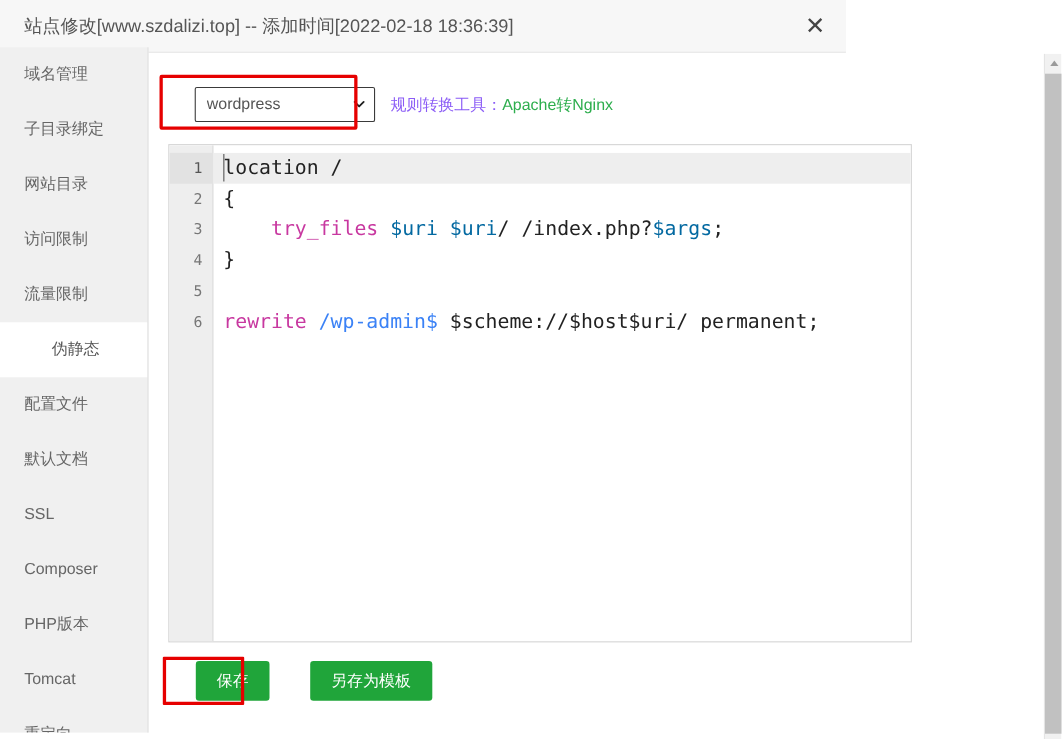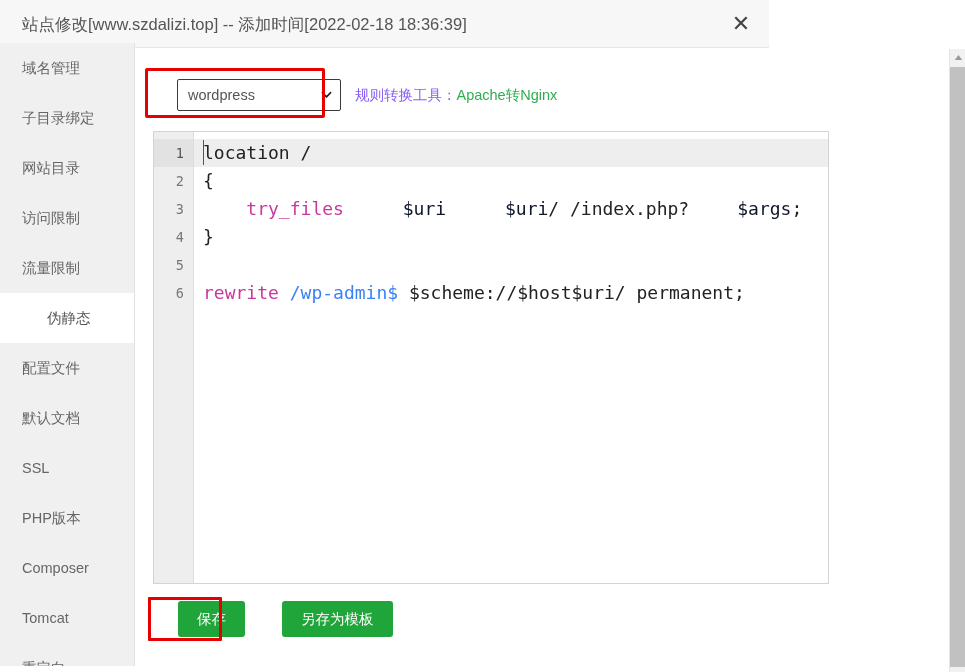--- a/index.html
+++ b/index.html
@@ -182,21 +182,21 @@
   .code .cl {
     height: 28px;
     line-height: 28px;
     padding-left: 9px;
     font-family: "DejaVu Sans Mono", monospace;
     font-size: 18px;
     color: #222222;
     white-space: pre;
   }
   .code .cl.active { background: #eeeeee; }
-  .tok-var  { color: #0f172a; margin-left: 48px; }
+  .tok-var  { color: #0369a1; }
   .tok-fn   { color: #c838a0; }
   .tok-path { color: #3b82f6; }
   .tok-plain{ color: #222222; }
 
   .caret {
     position: absolute;
     left: 9px; top: 8px;
     width: 1px; height: 25px;
     background: #555555;
   }
@@ -273,22 +273,22 @@
   <div class="sidebar">
     <div class="side-item">域名管理</div>
     <div class="side-item">子目录绑定</div>
     <div class="side-item">网站目录</div>
     <div class="side-item">访问限制</div>
     <div class="side-item">流量限制</div>
     <div class="side-item active">伪静态</div>
     <div class="side-item">配置文件</div>
     <div class="side-item">默认文档</div>
     <div class="side-item">SSL</div>
+    <div class="side-item">Composer</div>
     <div class="side-item">PHP版本</div>
-    <div class="side-item">Composer</div>
     <div class="side-item">Tomcat</div>
     <div class="side-item">重定向</div>
   </div>
 
   <div class="main">
 
     <div class="select-row">
       <div class="select-wrap">
         <select class="rule-select">
           <option>wordpress</option>

